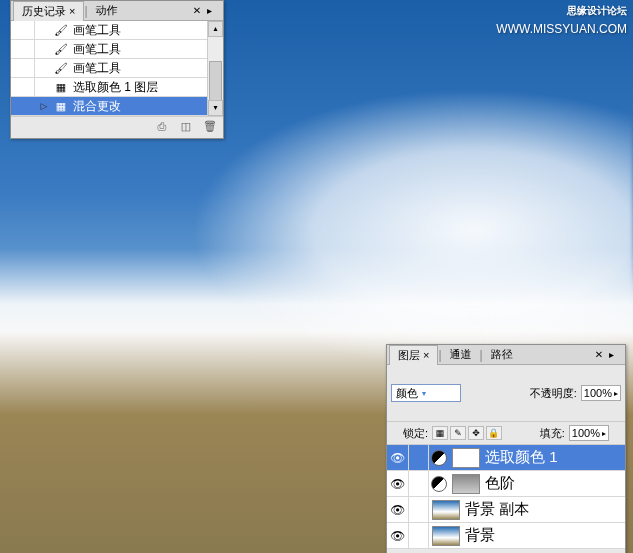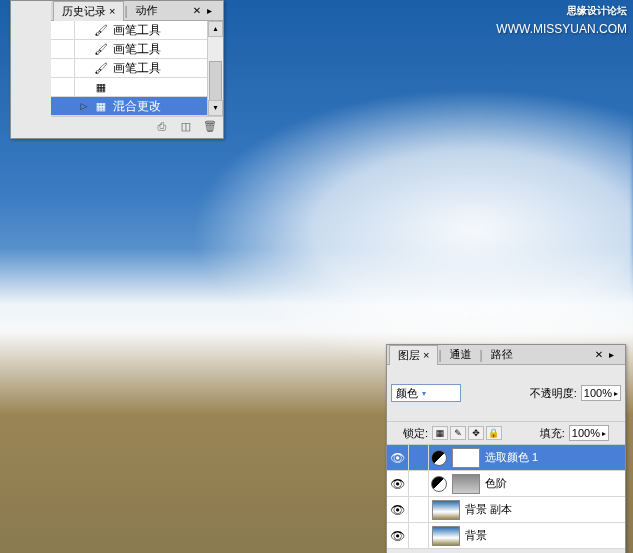--- a/index.html
+++ b/index.html
@@ -217,30 +217,30 @@
     }
     .eye-icon { font-size: 12px; }
     .layer-thumb {
       width: 28px; height: 20px;
       border: 1px solid #888;
       margin: 0 3px;
       background: linear-gradient(to bottom, #2a6fb4 0%, #fff 60%, #998855 100%);
     }
     .layer-thumb.white { background: #fff; }
     .layer-thumb.gray { background: linear-gradient(to bottom, #888 0%, #ccc 100%); }
-    .layer-name { font-size: 11px; padding-left: 2px; }
+    .layer-name { font-size: 15px; padding-left: 2px; }
     .adj-icon {
       width: 16px; height: 16px;
       border-radius: 50%;
       background: linear-gradient(135deg, #000 50%, #fff 50%);
       border: 1px solid #666;
       margin: 0 2px;
     }
     .history-panel {
-      top: 0; left: 10px; width: 214px; padding-left: 40px;
+      top: 0; left: 10px; width: 214px;
     }
   </style>
 </head>
 <body>
 
 <div class="clouds"></div>
 <div class="watermark">思缘设计论坛</div>
 <div class="watermark-sub">WWW.MISSYUAN.COM</div>
 
 <div class="panel history-panel">
@@ -267,20 +267,21 @@
     <div class="history-item">
       <div class="hist-col1"></div>
       <div class="hist-col2"></div>
       <div class="hist-icon">🖌</div>
       <div class="hist-label">画笔工具</div>
     </div>
     <div class="history-item">
       <div class="hist-col1"></div>
       <div class="hist-col2"></div>
       <div class="hist-icon">▦</div>
+      <div class="hist-label">选取颜色 1 图层</div>
     </div>
     <div class="history-item selected">
       <div class="hist-col1"></div>
       <div class="hist-col2">
           <span class="hist-marker">▷</span>
         </div>
       <div class="hist-icon">▦</div>
       <div class="hist-label">混合更改</div>
     </div>
   </div>

